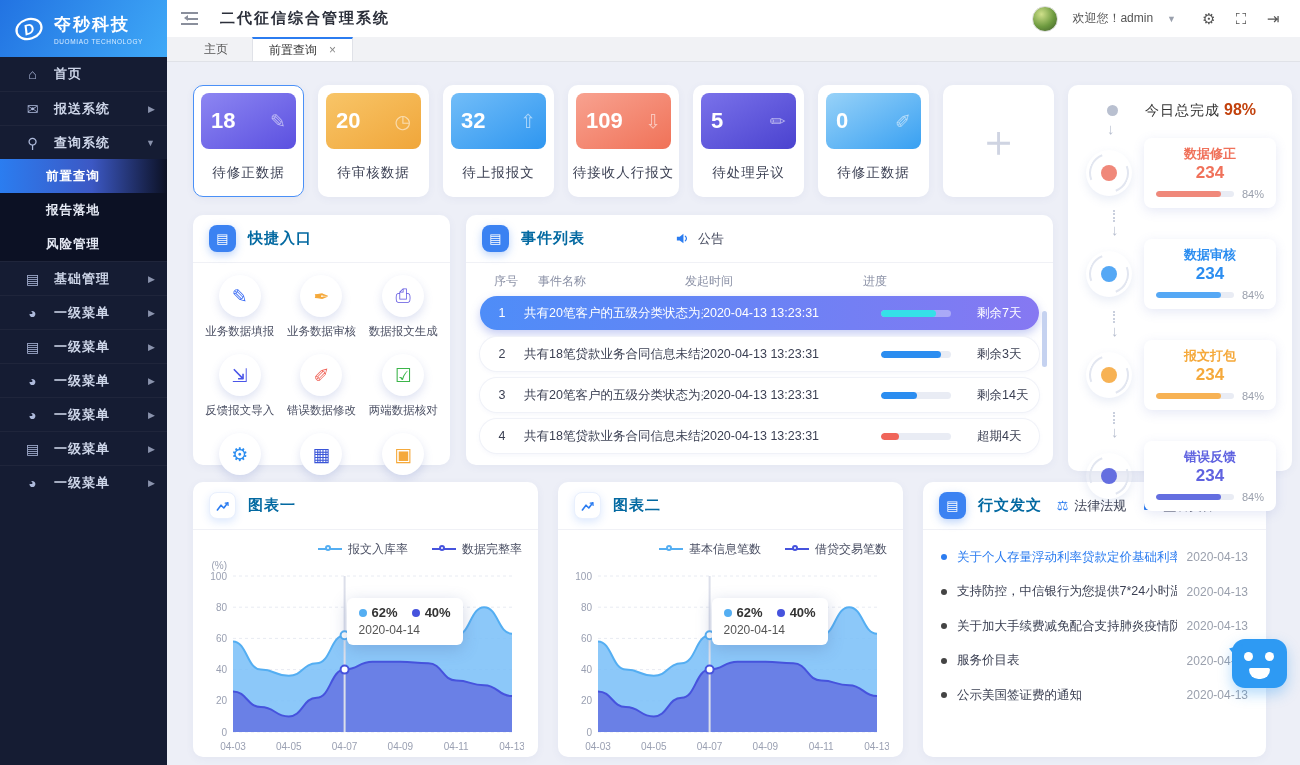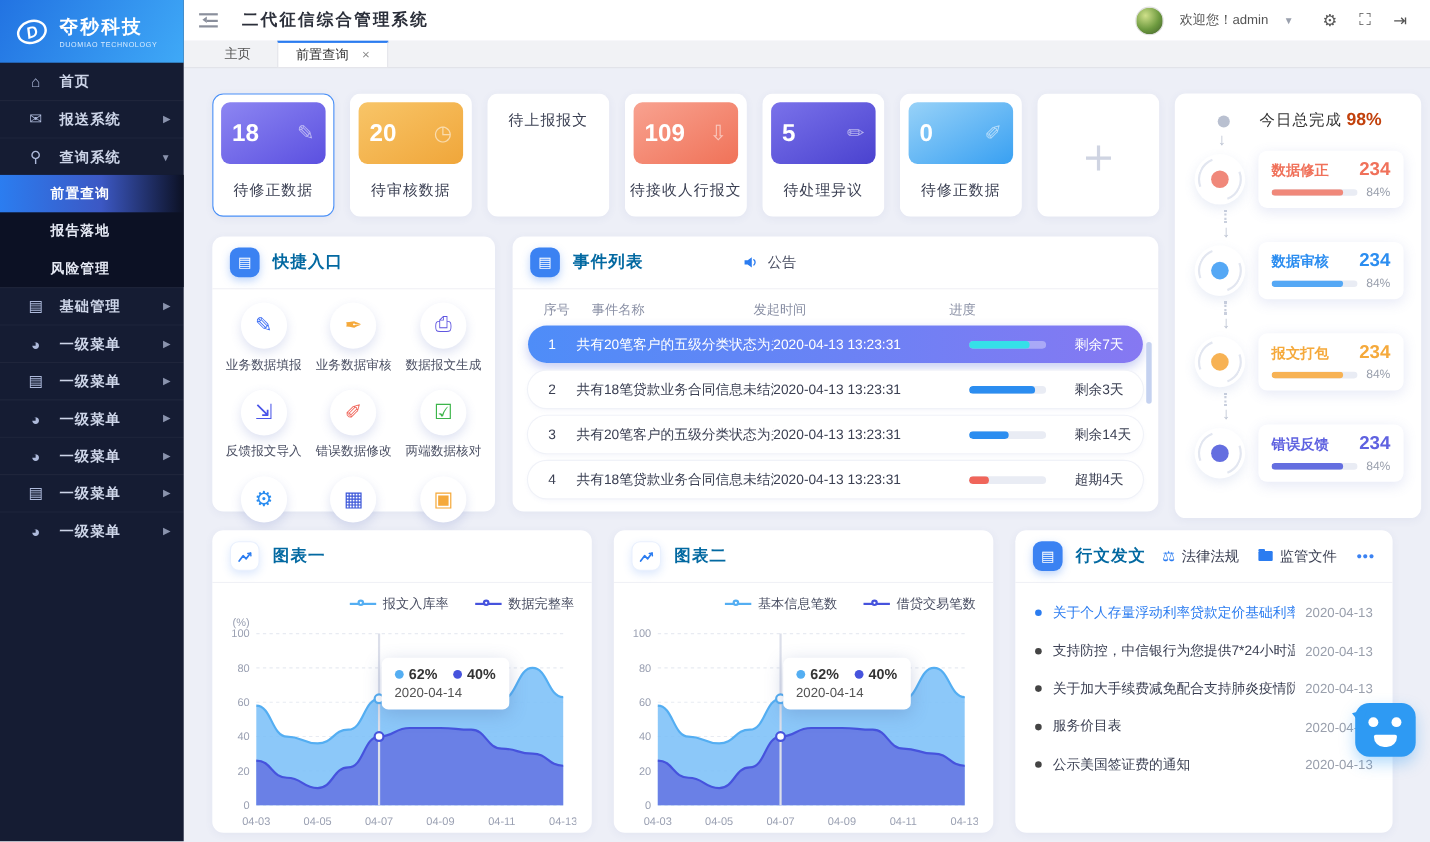--- a/index.html
+++ b/index.html
@@ -97,21 +97,21 @@
   .t-title { margin-left:27px; font-size:14px; color:#333; letter-spacing:1px; }
   .t-title b { font-size:16px; color:#c2410c; margin-left:4px; letter-spacing:0; }
   .t-arrow { color:#b9c0d0; font-size:15px; margin:1px 0 0 39px; line-height:1; }
   .t-conn { margin-left:43px; display:flex; flex-direction:column; line-height:1; }
   .t-dots { width:2px; height:12px; border-left:2px dotted #c9cfdd; margin-left:2px; }
   .t-step { display:flex; align-items:center; margin:2px 0 2px 18px; }
   .ring { position:relative; width:46px; height:46px; flex:none; border-radius:50%; box-shadow:0 4px 10px rgba(120,140,200,.16); display:flex; align-items:center; justify-content:center; }
   .ring::before { content:''; position:absolute; inset:3px; border-radius:50%; border:2px solid #e2e6f0; border-top-color:transparent; border-bottom-color:transparent; transform:rotate(24deg); }
   .ring i { width:16px; height:16px; border-radius:50%; display:block; }
   .t-card { flex:1; margin:0 16px 0 12px; background:#fff; border-radius:8px; box-shadow:0 3px 12px rgba(100,120,200,.16); padding:7px 12px 8px; }
-  .t-row1 { display:flex; align-items:flex-end; justify-content:space-between; }
+  .t-row1 { display:flex; align-items:center; justify-content:space-between;flex-direction:column; }
   .t-label { font-size:13px; font-weight:bold; }
   .t-num { font-size:17px; font-weight:bold; }
   .t-row2 { display:flex; align-items:center; margin-top:5px; gap:8px; }
   .t-bar { flex:1; height:6px; border-radius:3px; background:#e9ecf4; overflow:hidden; }
   .t-bar i { display:block; height:100%; border-radius:3px; }
   .t-pct { font-size:11px; color:#9aa0ad; }
   .col-red{color:#f0715a;} .bg-red{background:#f0887a;}
   .col-blue{color:#2b8df0;} .bg-blue{background:#55a8f5;}
   .col-org{color:#f5a93b;} .bg-org{background:#f7b254;}
   .col-pur{color:#5f62e0;} .bg-pur{background:#646ee0;}
@@ -268,20 +268,24 @@
         <div class="clabel">待修正数据</div>
       </div>
       <div class="stat-card">
         <div class="grad c2">
             <span class="num">20</span>
             <span class="cicon">◷</span>
           </div>
         <div class="clabel">待审核数据</div>
       </div>
       <div class="stat-card">
+        <div class="grad c3">
+            <span class="num">32</span>
+            <span class="cicon">⇧</span>
+          </div>
         <div class="clabel">待上报报文</div>
       </div>
       <div class="stat-card">
         <div class="grad c4">
             <span class="num">109</span>
             <span class="cicon">⇩</span>
           </div>
         <div class="clabel">待接收人行报文</div>
       </div>
       <div class="stat-card">

